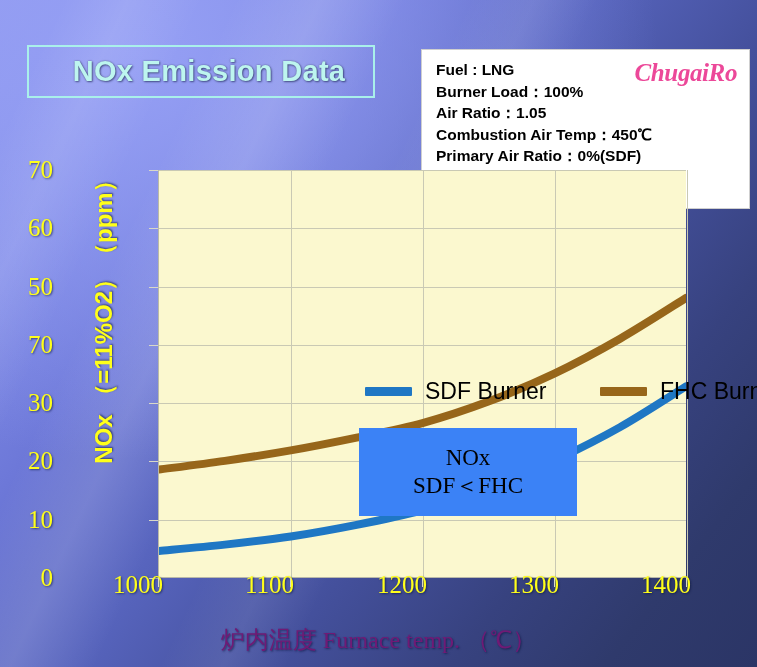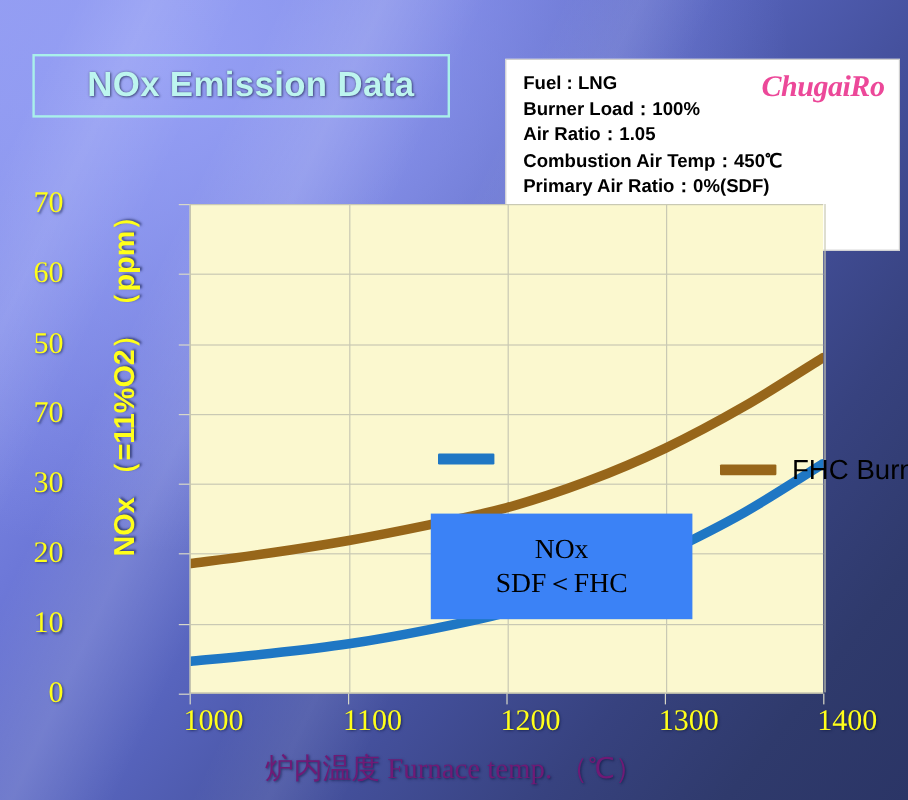--- a/index.html
+++ b/index.html
@@ -68,21 +68,21 @@
   .ytick {
     position:absolute; right:704px; width:46px; text-align:right;
     font-family:"Liberation Serif", serif;
     font-size:25px; color:#ffff1a; line-height:1;
     text-shadow:1px 1px 2px rgba(10,20,60,.6);
   }
   .ymark { position:absolute; width:9px; height:1px; background:#d8d8c8; }
 
   
   .xtick {
-    position:absolute; top:588px; width:90px; text-align:right;
+    position:absolute; top:572px; width:90px; text-align:left;
     font-family:"Liberation Serif", serif;
     font-size:25px; color:#ffff1a; line-height:1;
     text-shadow:1px 1px 2px rgba(10,20,60,.6);
   }
   .xmark { position:absolute; top:578px; width:1px; height:9px; background:#d8d8c8; }
 
   
   #ylabel {
     position:absolute; left:-96px; top:300px;
     transform:rotate(-90deg); transform-origin:center;
@@ -151,20 +151,21 @@
       <div class="v" style="left: 528px;"></div>
     </div>
   <svg id="curves" viewBox="0 0 528 408" preserveAspectRatio="none">
       <path d="M 0.00 381.77 C 11.00 380.70, 44.00 377.79, 66.00 375.36 C 88.00 372.93, 110.00 370.50, 132.00 367.20 C 154.00 363.90, 176.00 359.91, 198.00 355.54 C 220.00 351.17, 242.00 346.80, 264.00 340.97 C 286.00 335.14, 308.00 328.83, 330.00 320.57 C 352.00 312.31, 374.00 301.92, 396.00 291.43 C 418.00 280.94, 440.00 270.06, 462.00 257.62 C 484.00 245.19, 517.00 223.62, 528.00 216.82" fill="none" stroke="#1f77c4" stroke-width="8" stroke-linecap="round"></path>
       <path d="M 0.00 300.17 C 11.00 298.71, 44.00 294.63, 66.00 291.43 C 88.00 288.22, 110.00 284.82, 132.00 280.94 C 154.00 277.05, 176.00 272.68, 198.00 268.11 C 220.00 263.55, 242.00 259.57, 264.00 253.54 C 286.00 247.52, 308.00 240.23, 330.00 231.98 C 352.00 223.72, 374.00 214.49, 396.00 204.00 C 418.00 193.51, 440.00 181.66, 462.00 169.03 C 484.00 156.40, 517.00 135.03, 528.00 128.23" fill="none" stroke="#97661a" stroke-width="8" stroke-linecap="round"></path>
     </svg>
 
   <div id="legend">
     <div class="leg" style="left:0px;top:0px;">
       <span class="sw" style="background: rgb(31, 119, 196);"></span>
+      <span class="lb">SDF Burner</span>
     </div>
     <div class="leg" style="left:235px;top:0px;">
       <span class="sw" style="background: rgb(151, 102, 26);"></span>
       <span class="lb">FHC Burner</span>
     </div>
   </div>
 
   <div id="annot">
     <div>NOx</div>
     <div>SDF＜FHC</div>

